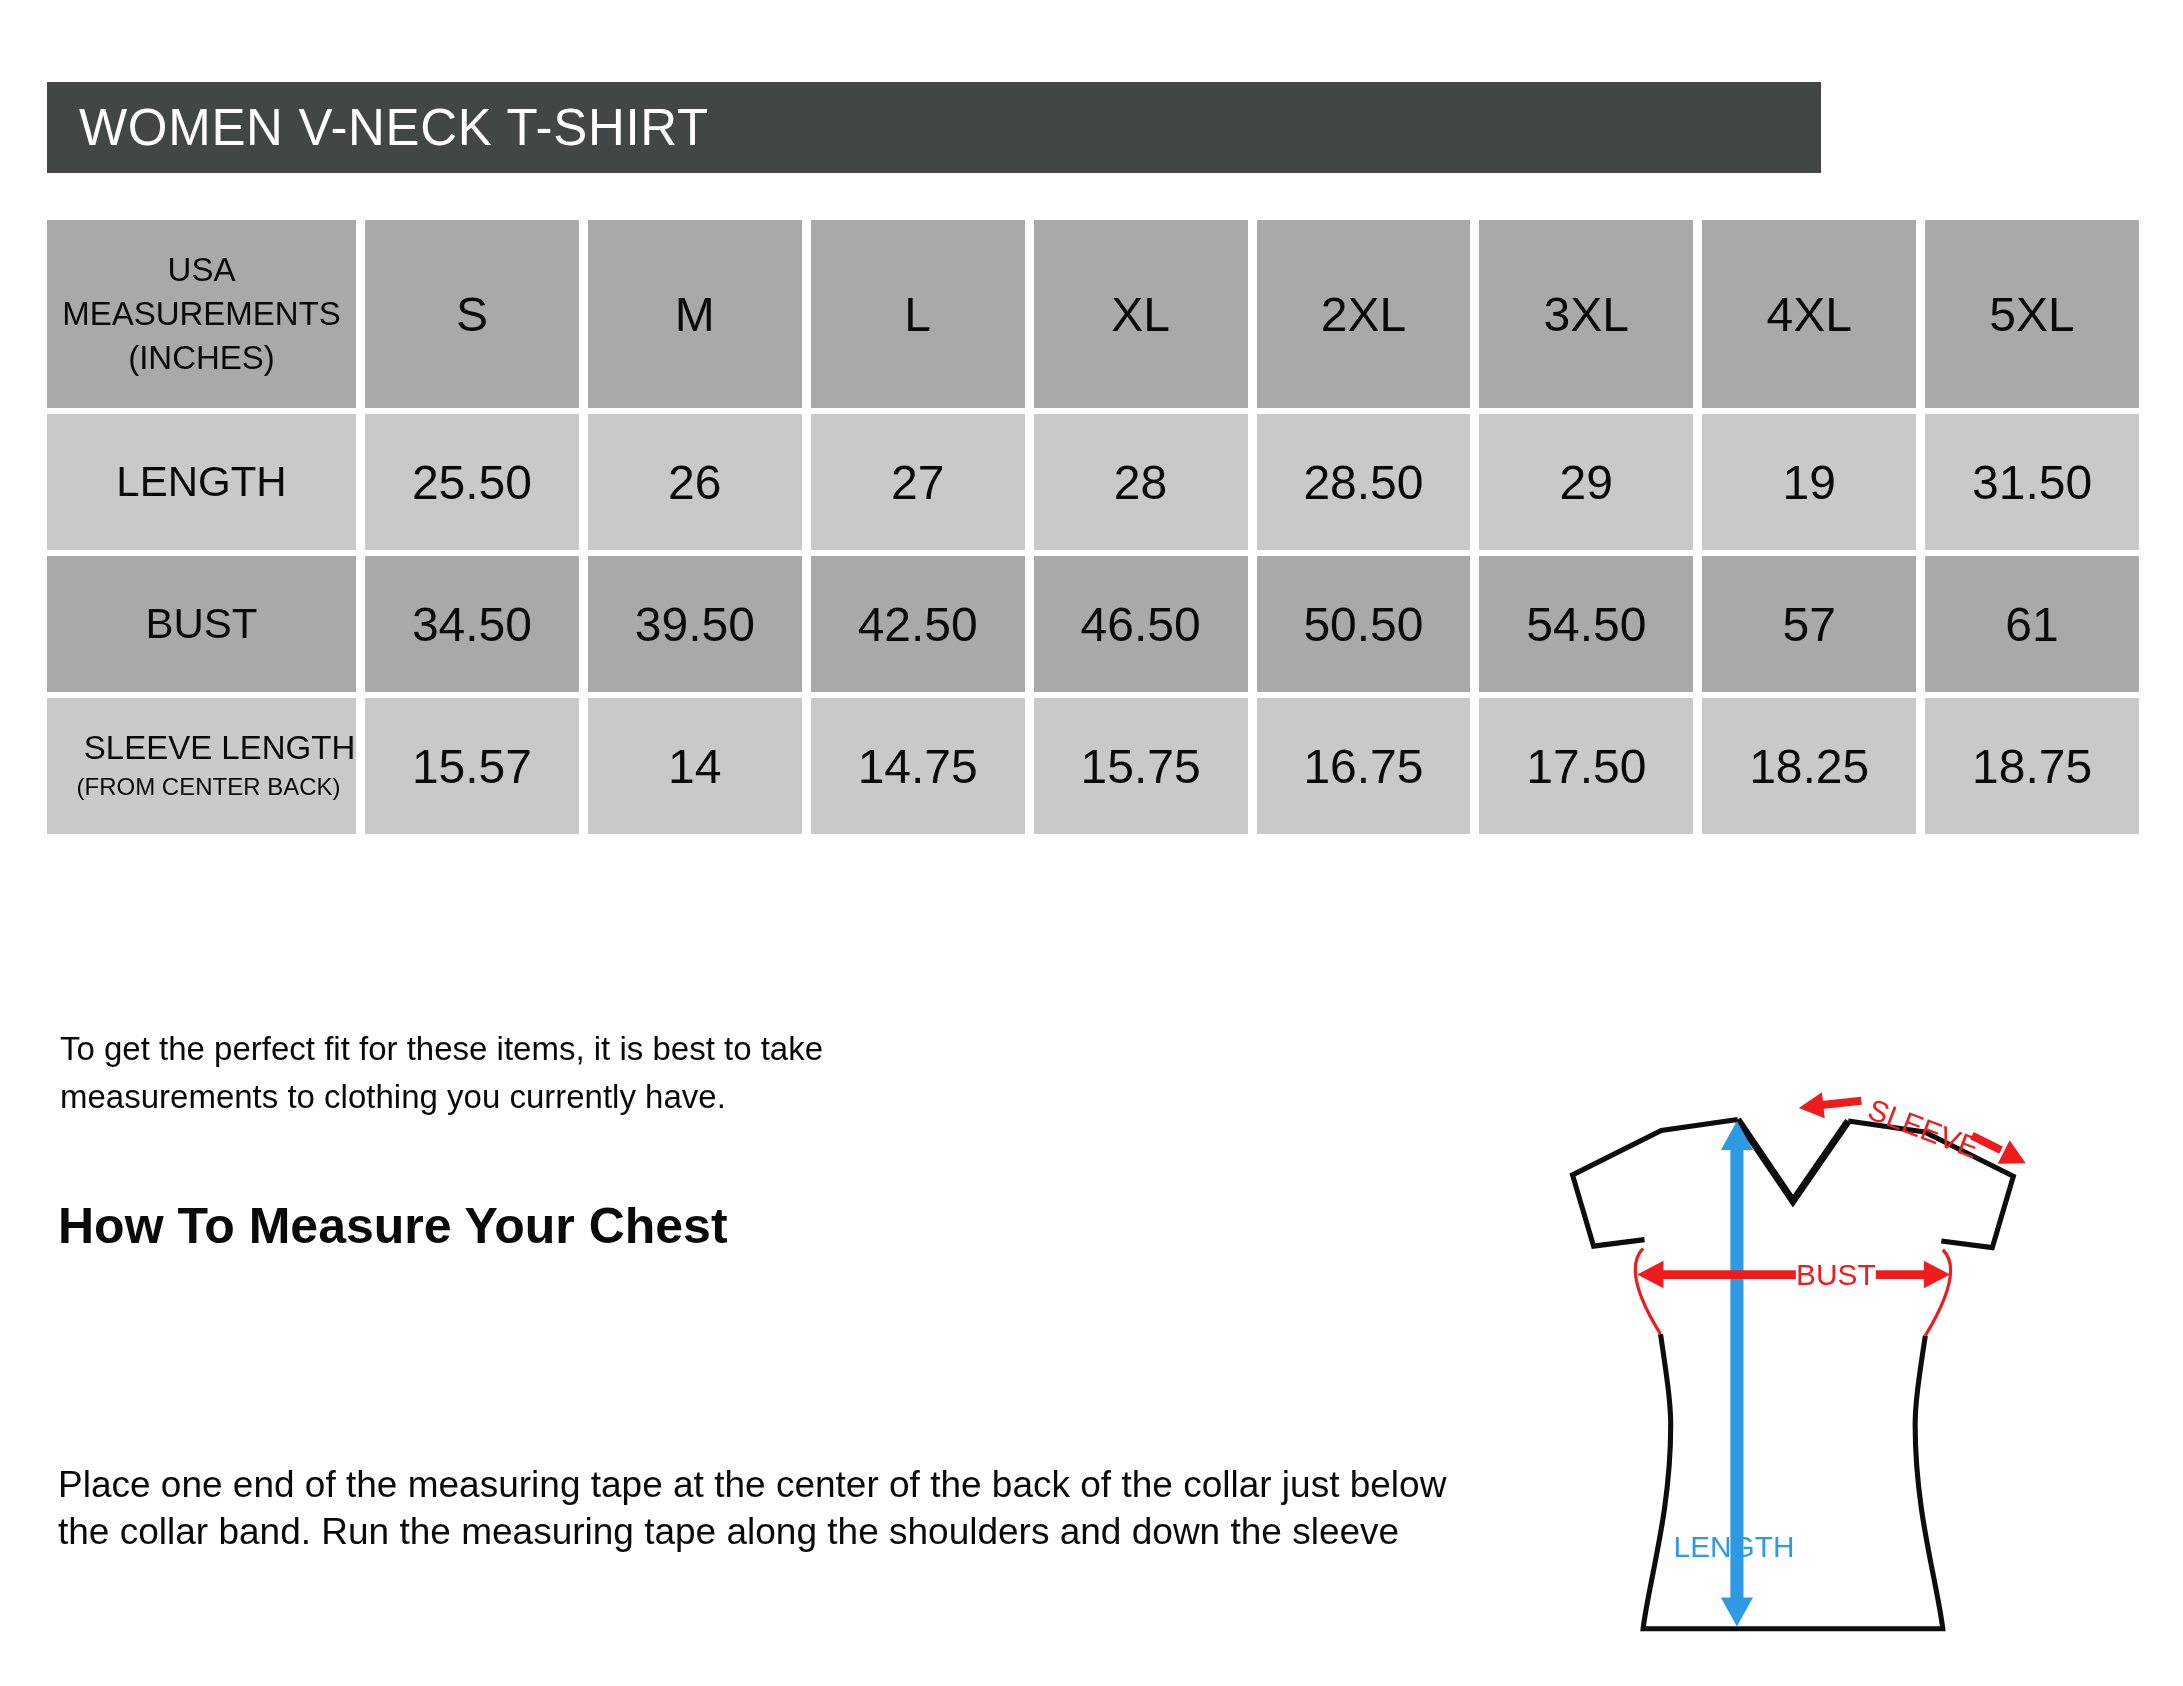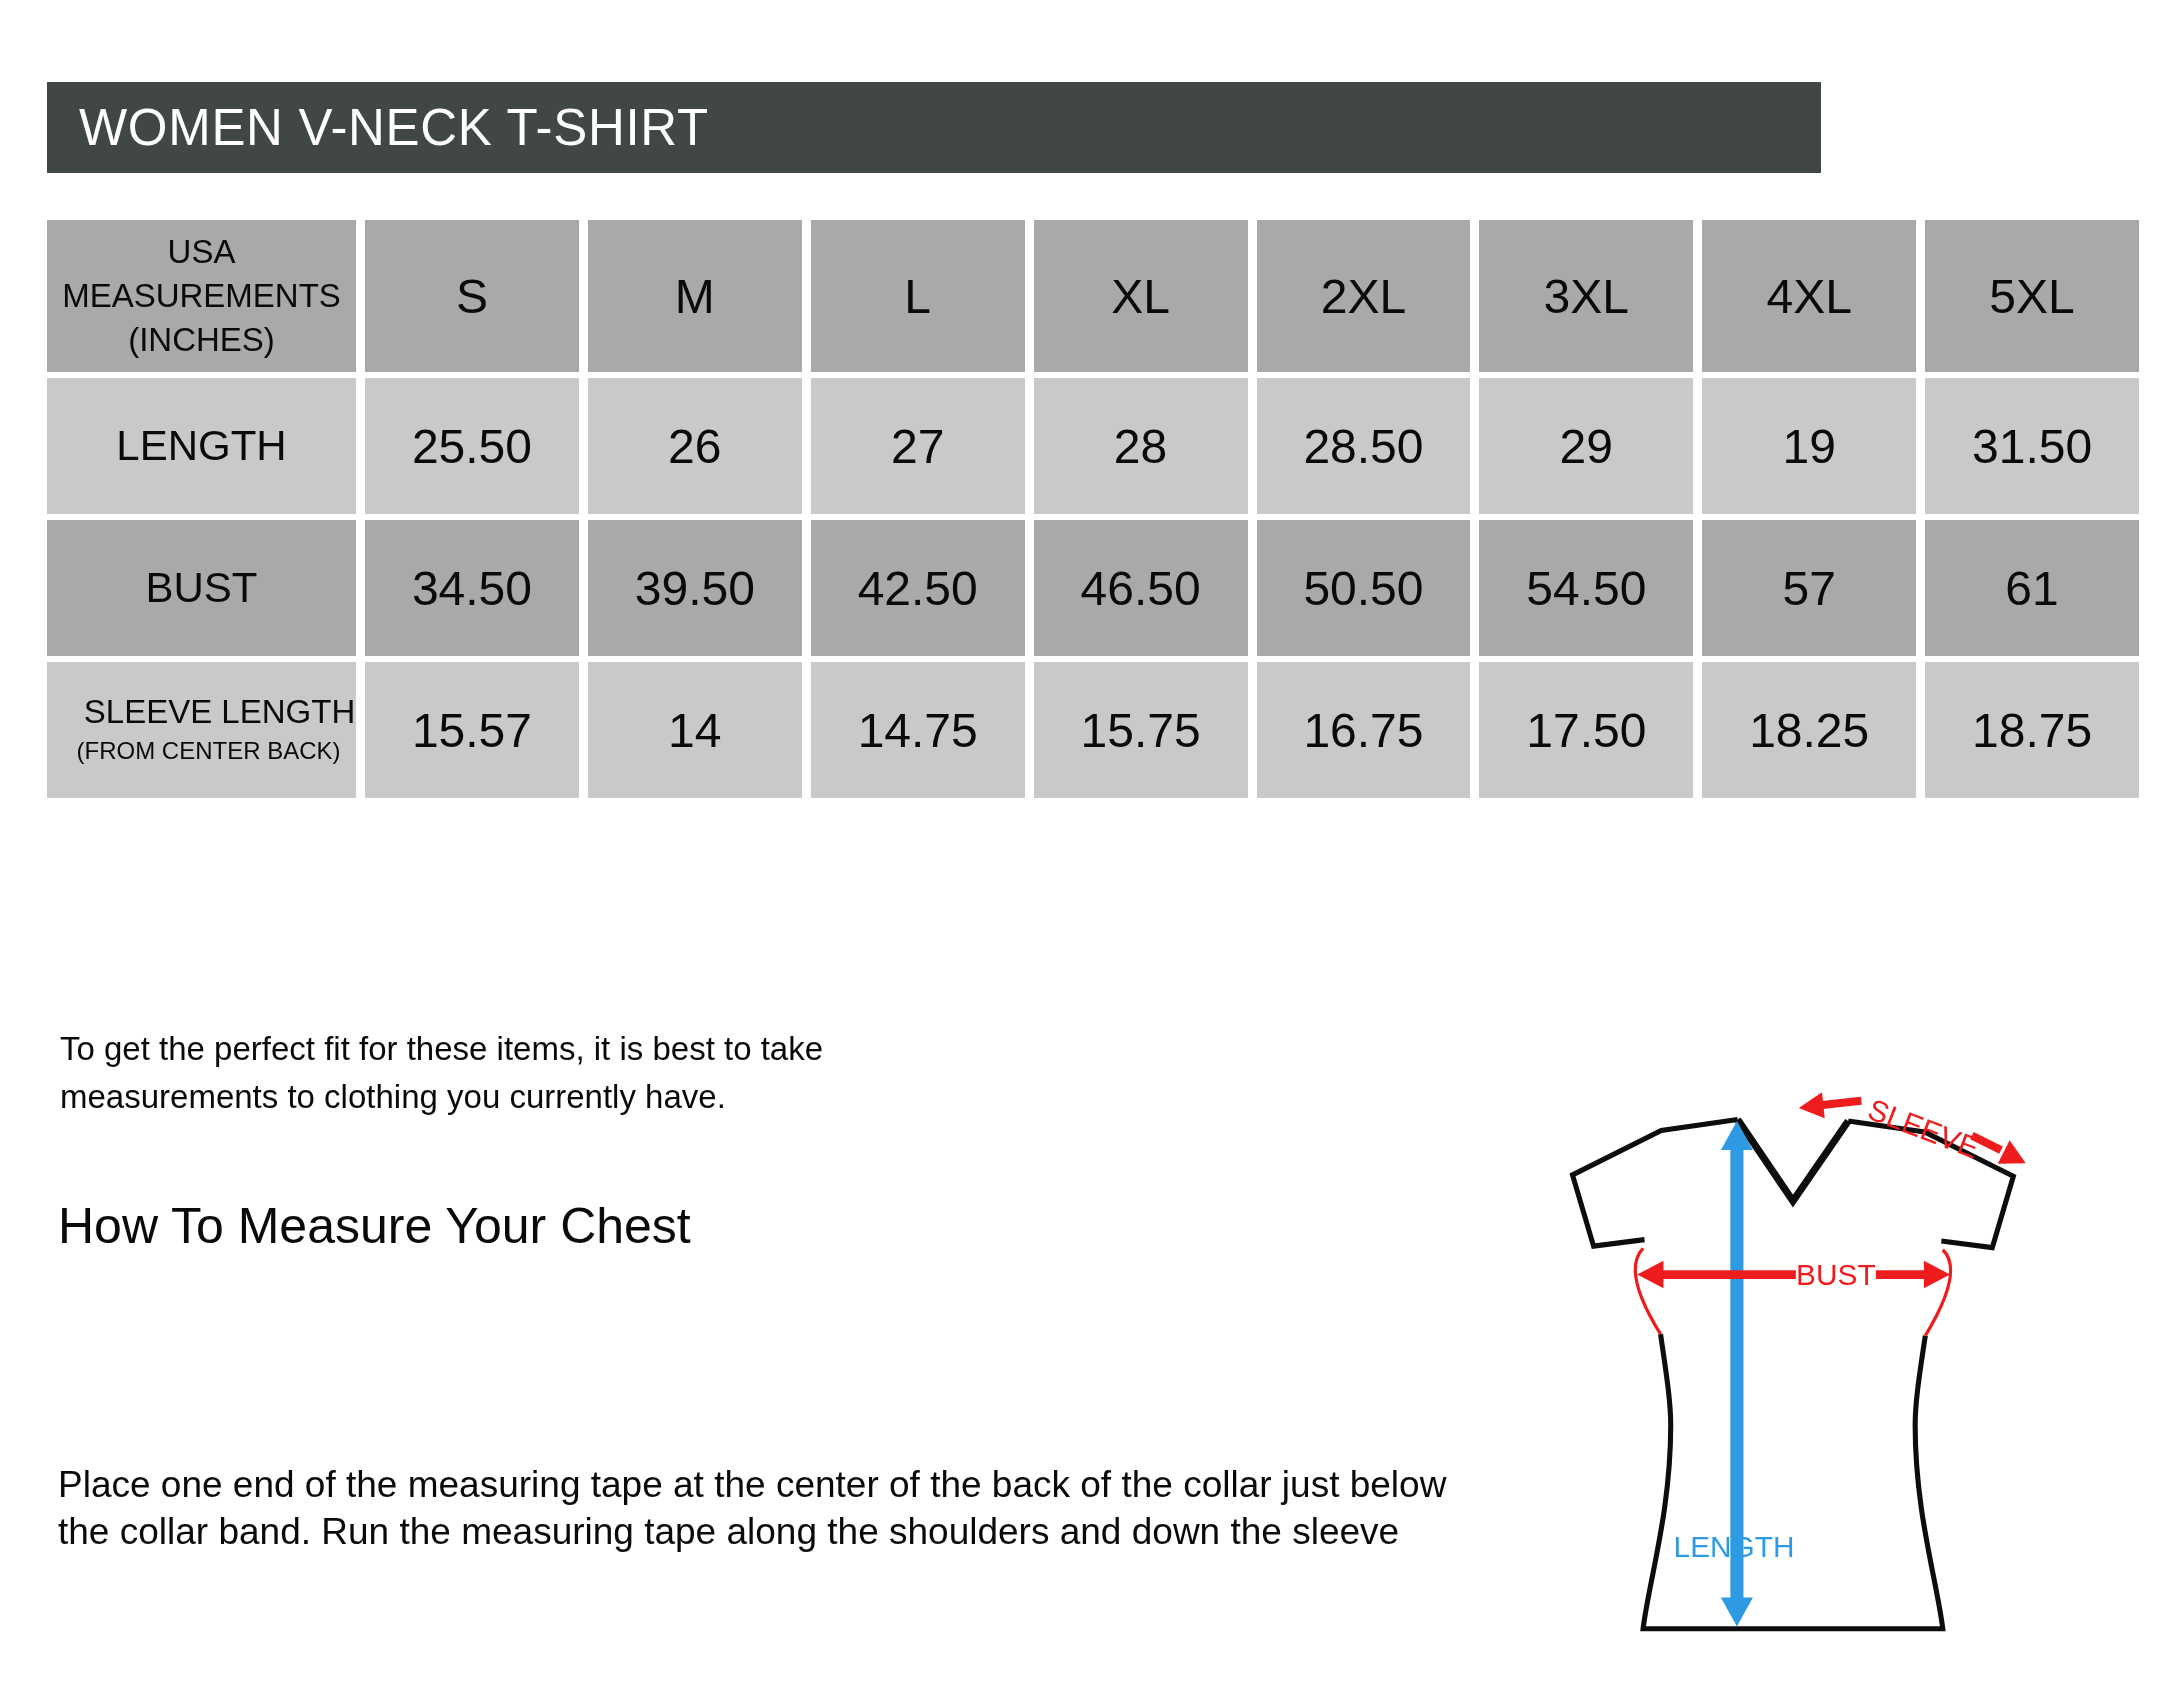--- a/index.html
+++ b/index.html
@@ -35,38 +35,38 @@
     table-layout:fixed;
   }
   .size-table td,.size-table th{
     text-align:center;
     vertical-align:middle;
     font-weight:normal;
     padding:0;
     overflow:hidden;
   }
   .col-label{width:309px;}
-  .row-head th{height:152px;}
+  .row-head th{height:188px;}
   .row-data td{height:136px;}
   .dark{background:#a9a9a9;}
   .light{background:#c9c9c9;}
   .corner{font-size:33px;line-height:44px;padding:0 5.8px;}
   .size-head{font-size:48px;}
   .row-label{font-size:42px;}
   .val{font-size:48px;}
   .sleeve-main{font-size:33px;line-height:42px;padding-left:36px;}
   .sleeve-sub{font-size:24px;line-height:36px;margin-left:14px;}
   
   .intro{
     position:absolute; left:60px; top:1025px;
     font-size:33px; line-height:48px;
   }
   .sec-heading{
     position:absolute; left:58px;
-    font-size:50px; font-weight:normal;
+    font-size:50px; font-weight:bold;
     margin:0;
   }
   .sec-body{
     position:absolute; left:58px;
     font-size:37px; line-height:47px;
   }
   .h-chest{top:1197px;}
   .b-chest{top:1265px;}
   .h-sleeve{top:1394px;}
   .b-sleeve{top:1461px;}

